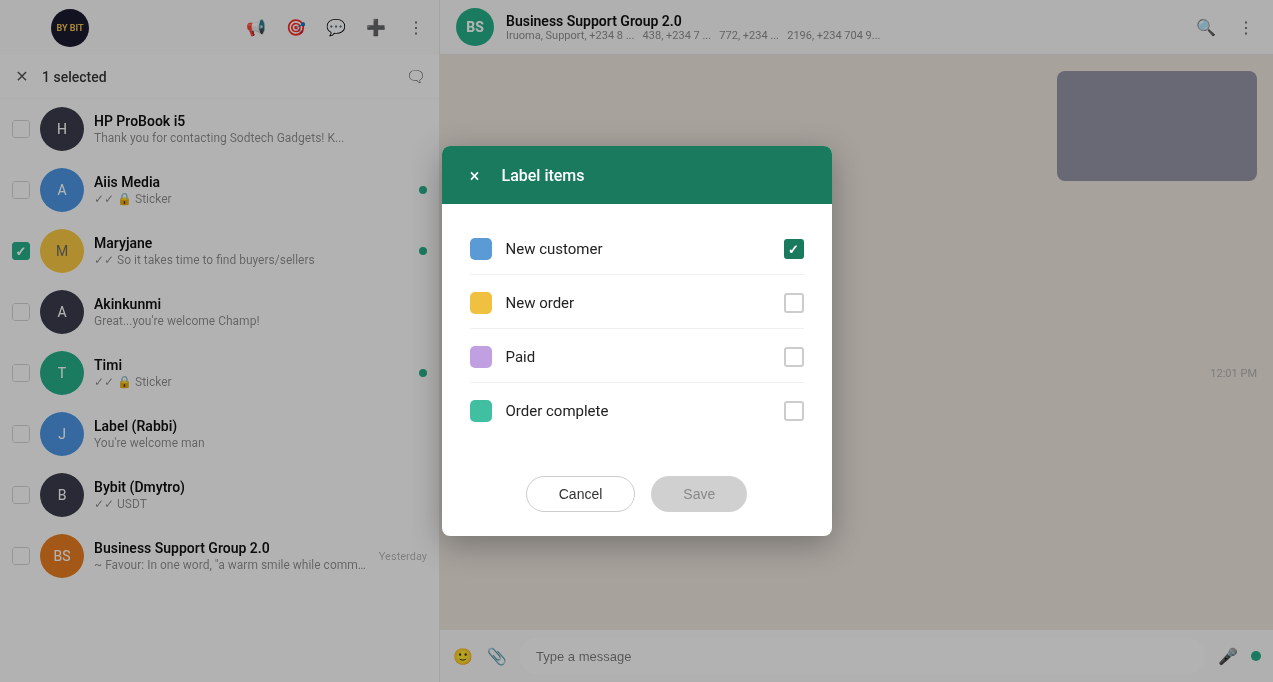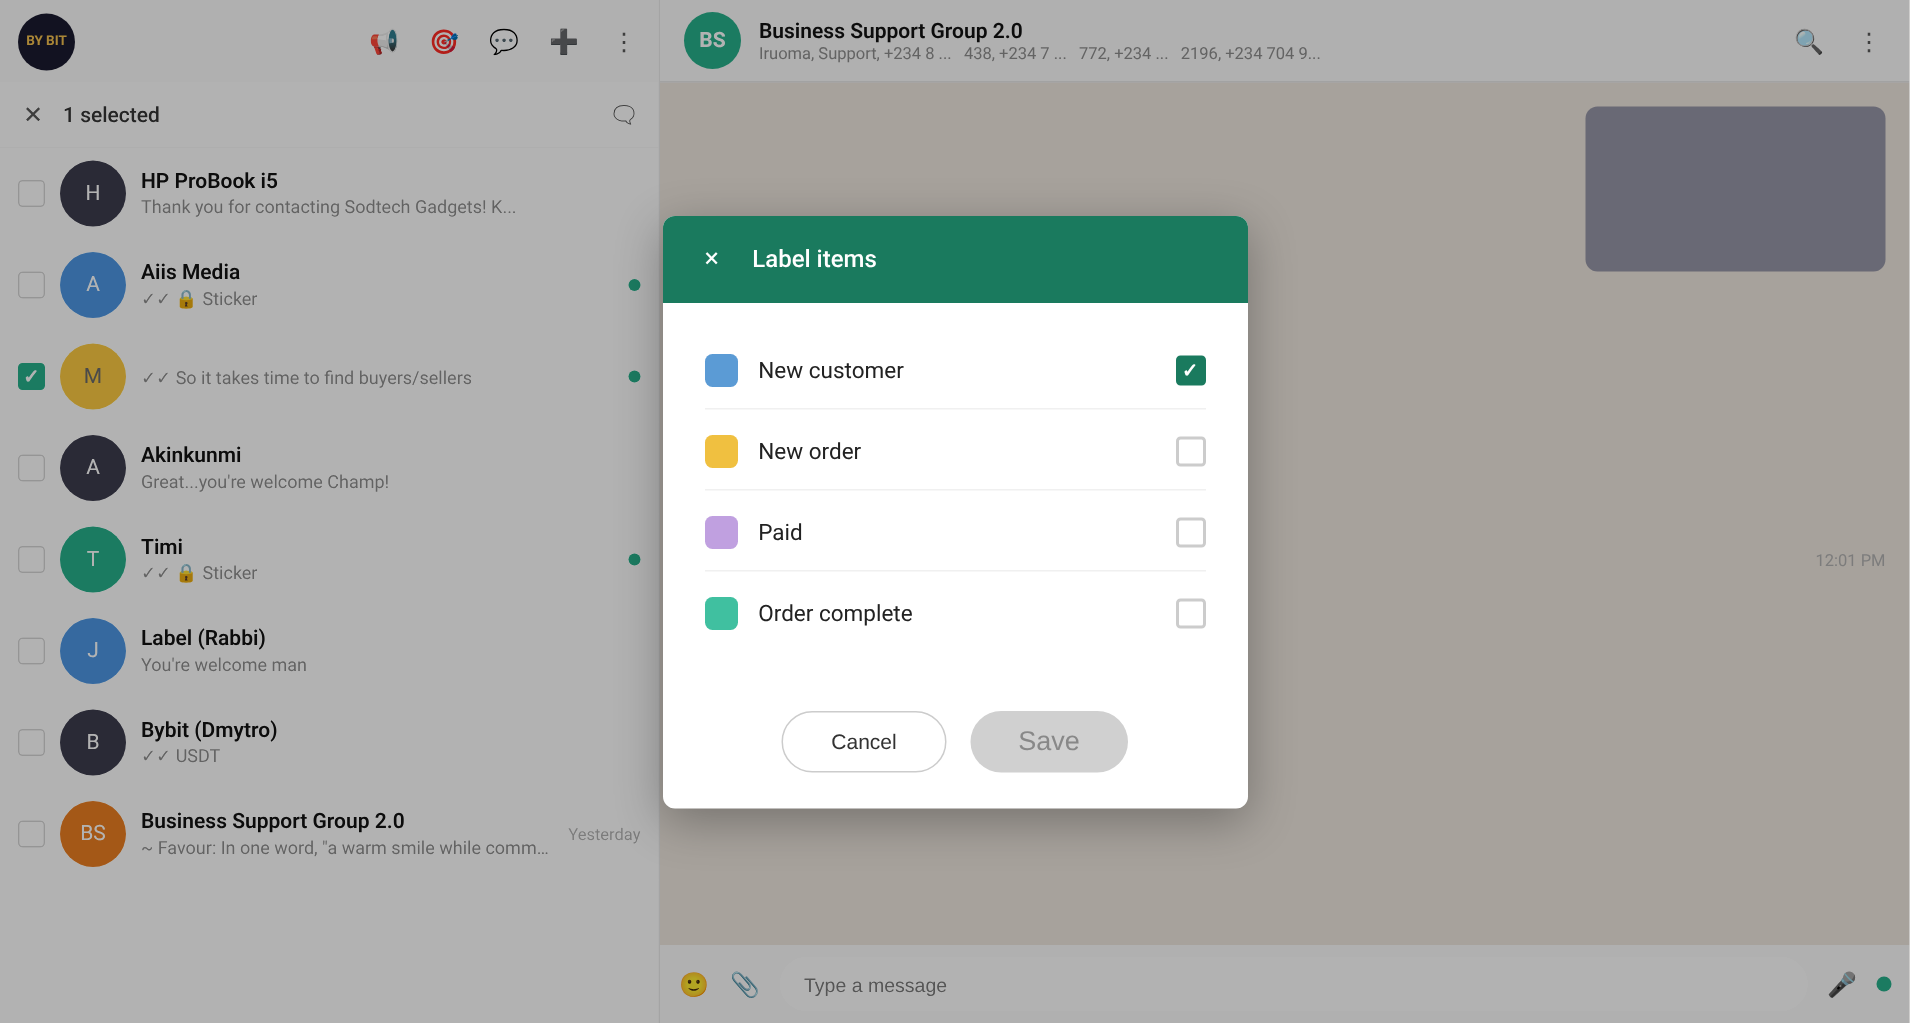--- a/index.html
+++ b/index.html
@@ -44,20 +44,21 @@
       height: 38px;
       border-radius: 50%;
       background: #1a1a2e;
       display: flex;
       align-items: center;
       justify-content: center;
       color: #e8b84b;
       font-size: 9px;
       font-weight: bold;
       flex-shrink: 0;
+      margin-left: 39px;
     }
 
     .sidebar-header-icons {
       margin-left: auto;
       display: flex;
       gap: 18px;
       align-items: center;
     }
 
     .icon-btn {
@@ -391,21 +392,21 @@
       font-size: 14px;
       color: #333;
       cursor: pointer;
     }
 
     .btn-save {
       padding: 10px 32px;
       border: none;
       border-radius: 24px;
       background: #d0d0d0;
-      font-size: 18px;
+      font-size: 14px;
       color: #888;
       cursor: pointer;
     }
   </style>
 </head>
 <body>
 
 <div class="app-bg">
 
   <div class="sidebar">
@@ -453,20 +454,21 @@
           <div class="chat-badge"></div>
         </div>
       </div>
 
       <div class="chat-item">
         <div class="chat-checkbox checked">
           <span class="checkmark">✓</span>
         </div>
         <div class="chat-avatar yellow">M</div>
         <div class="chat-info">
+          <div class="chat-name">Maryjane</div>
           <div class="chat-preview">✓✓ So it takes time to find buyers/sellers</div>
         </div>
         <div class="chat-meta">
           <div class="chat-badge"></div>
         </div>
       </div>
 
       <div class="chat-item">
         <div class="chat-checkbox"></div>
         <div class="chat-avatar dark">A</div>

